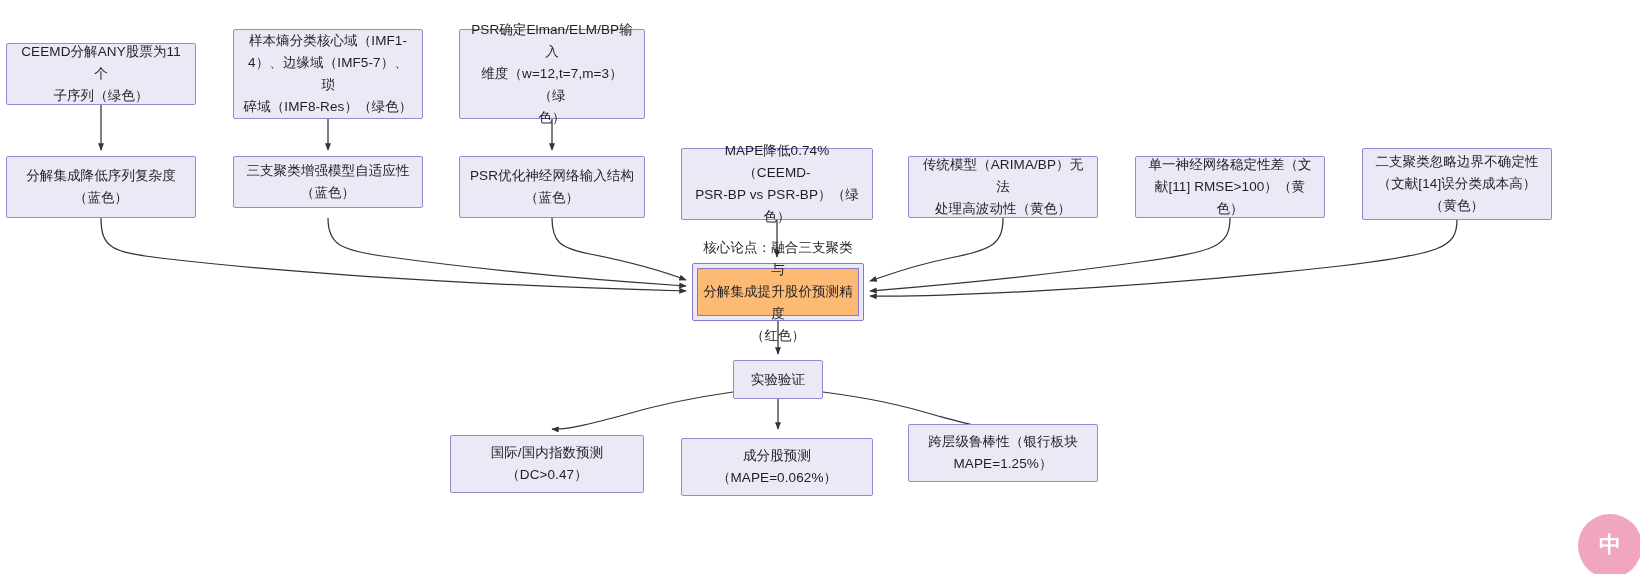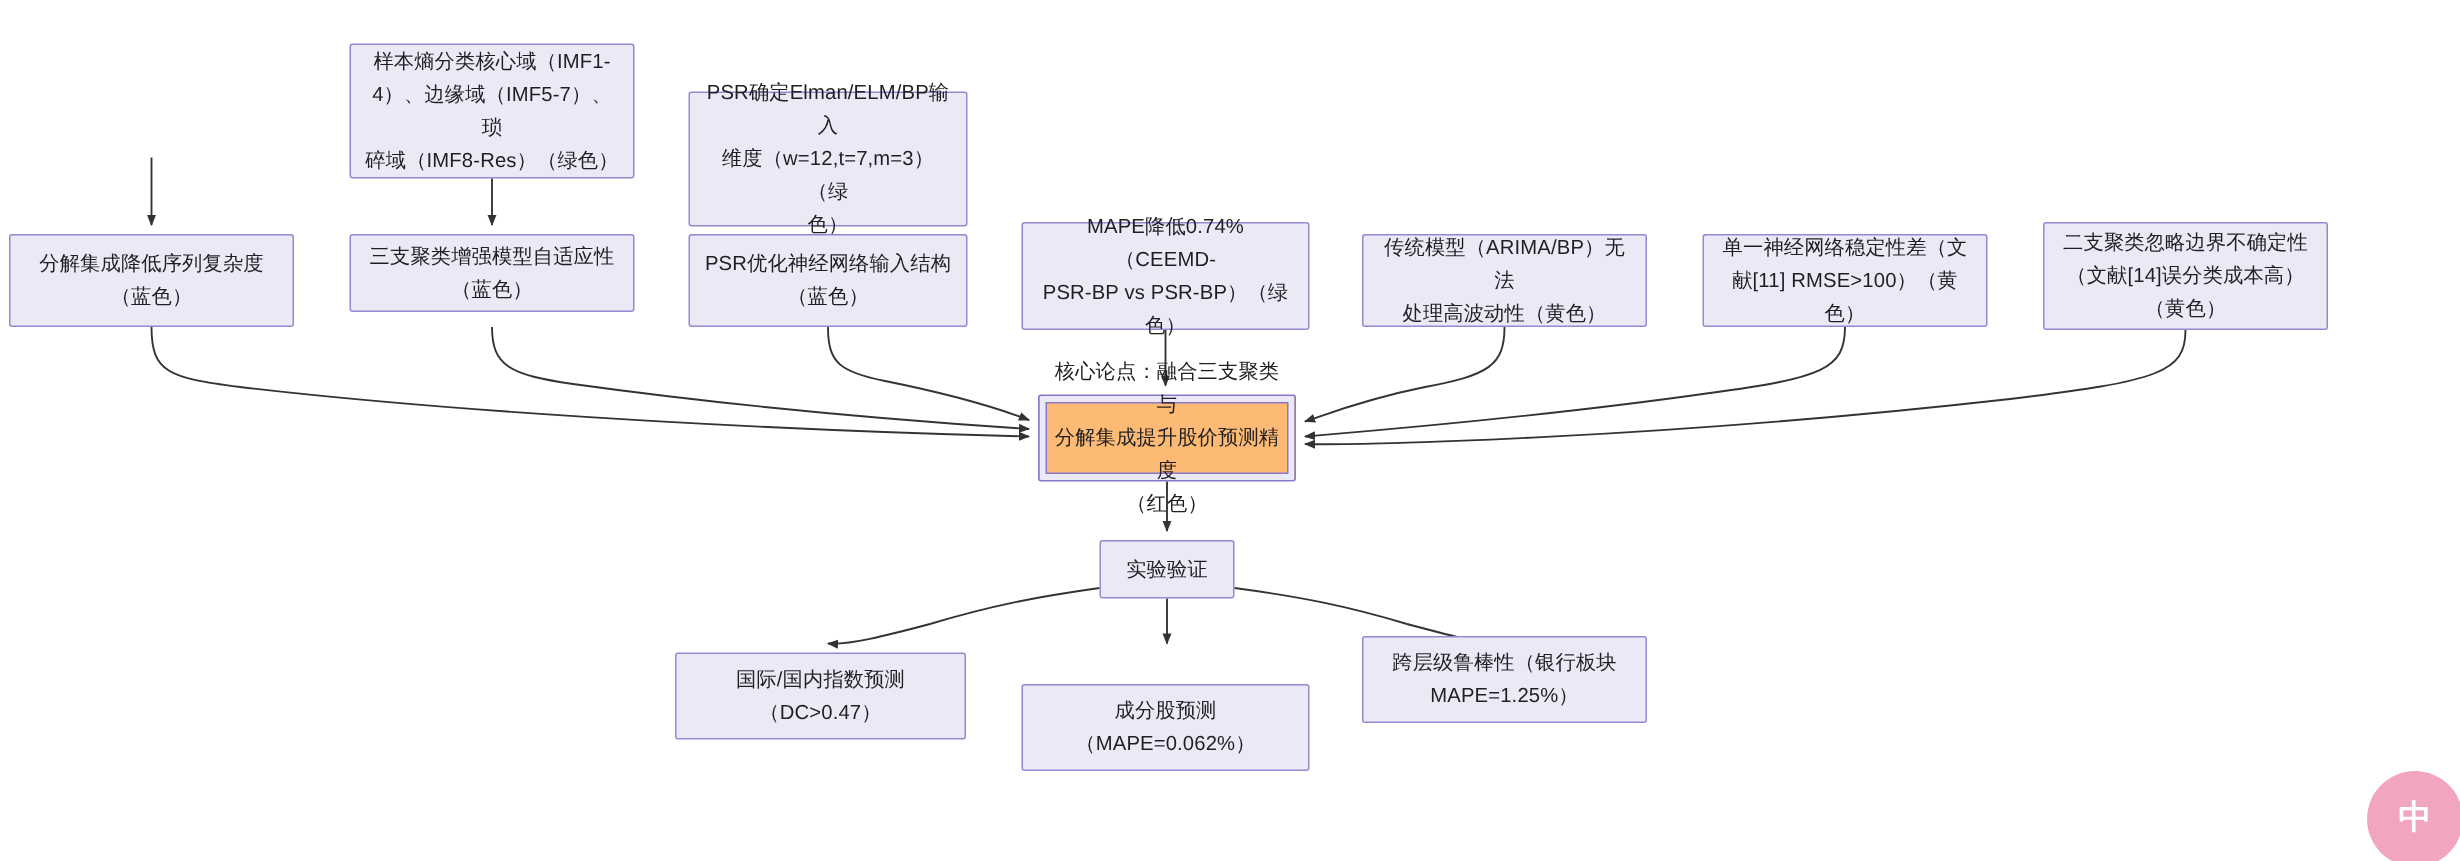--- a/index.html
+++ b/index.html
@@ -96,28 +96,32 @@
       <path d="M 1457 220 C 1457 248 1440 254 1340 266 C 1110 292 910 297 870 296"></path>
 
       <path d="M 778 321 L 778 354"></path>
 
       <path d="M 733 392 C 690 398 660 404 620 416 C 590 424 566 430 552 429"></path>
       <path d="M 778 399 L 778 429"></path>
       <path d="M 823 392 C 868 398 898 404 938 416 C 968 424 990 430 1003 429"></path>
     </g>
   </svg>
 
+  <div class="node" style="left:6px;top:43px;width:190px;height:62px;">
+    <span class="txt">CEEMD分解ANY股票为11个
+子序列（绿色）</span>
+  </div>
 
   <div class="node" style="left:233px;top:29px;width:190px;height:90px;">
     <span class="txt">样本熵分类核心域（IMF1-
 4）、边缘域（IMF5-7）、琐
 碎域（IMF8-Res）（绿色）</span>
   </div>
 
-  <div class="node" style="left:459px;top:29px;width:186px;height:90px;margin-top:32px;">
+  <div class="node" style="left:459px;top:29px;width:186px;height:90px;">
     <span class="txt">PSR确定Elman/ELM/BP输入
 维度（w=12,t=7,m=3）（绿
 色）</span>
   </div>
 
   <div class="node" style="left:6px;top:156px;width:190px;height:62px;">
     <span class="txt">分解集成降低序列复杂度
 （蓝色）</span>
   </div>
 
@@ -161,21 +165,21 @@
 
   <div class="node" style="left:733px;top:360px;width:90px;height:39px;">
     <span class="txt">实验验证</span>
   </div>
 
   <div class="node" style="left:450px;top:435px;width:194px;height:58px;">
     <span class="txt">国际/国内指数预测
 （DC&gt;0.47）</span>
   </div>
 
-  <div class="node" style="left:681px;top:456px;width:192px;height:58px;">
+  <div class="node" style="left:681px;top:438px;width:192px;height:58px;">
     <span class="txt">成分股预测
 （MAPE=0.062%）</span>
   </div>
 
   <div class="node" style="left:908px;top:424px;width:190px;height:58px;">
     <span class="txt">跨层级鲁棒性（银行板块
 MAPE=1.25%）</span>
   </div>
 
   <div class="watermark" style="left:1578px;top:514px;">

